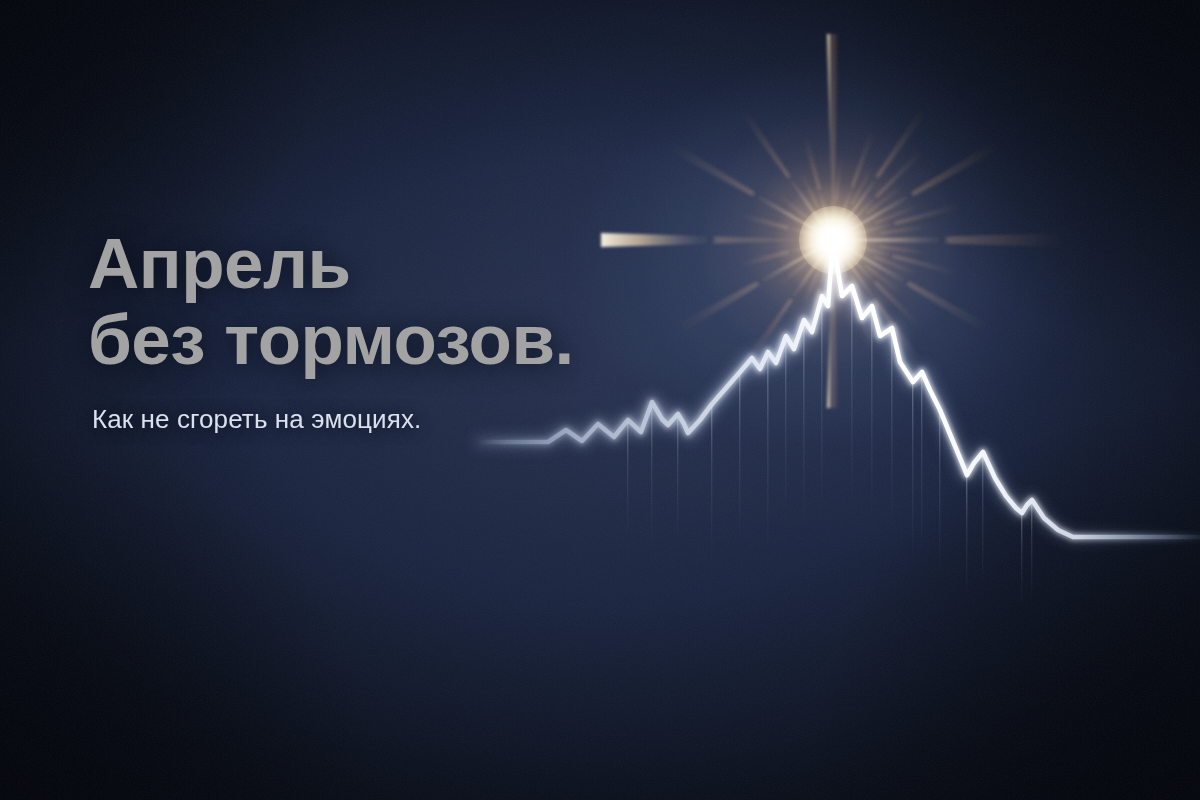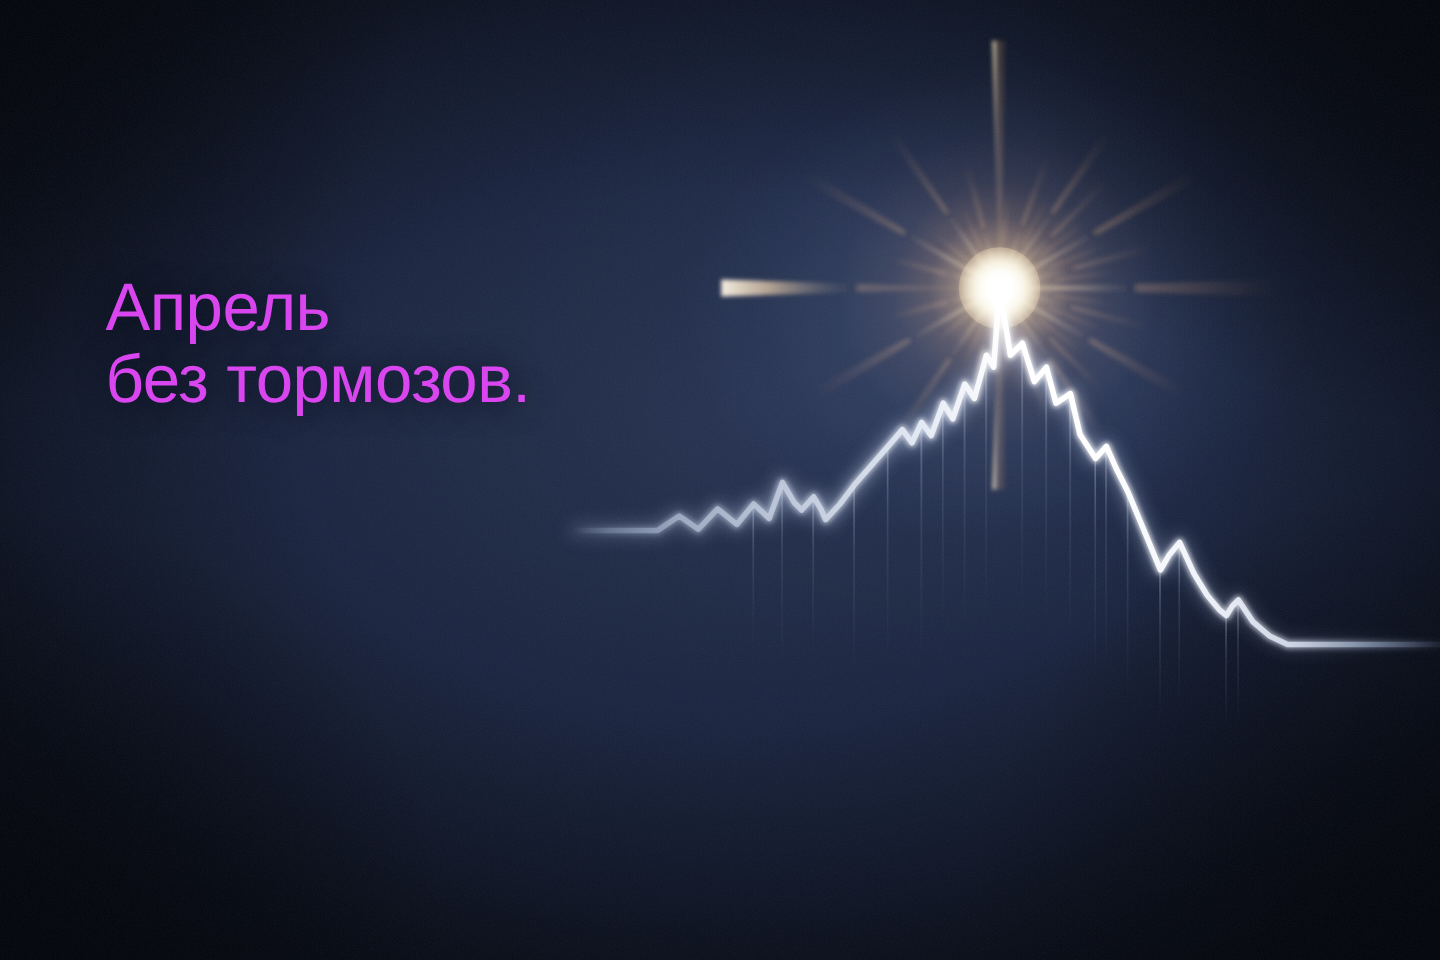--- a/index.html
+++ b/index.html
@@ -117,23 +117,23 @@
 
   
   .copy {
     position: absolute;
     left: 88px;
     top: 226px;
     width: 620px;
   }
   .headline {
     margin: 0;
-    color: #d946ef;
-    font-size: 56px;
-    font-weight: normal;
+    color: #a3a3a3;
+    font-size: 71px;
+    font-weight: bold;
     line-height: 1.07;
     letter-spacing: -0.5px;
     text-shadow: 0 2px 26px rgba(6,10,22,0.75);
     white-space: pre-line;
   }
   .subhead {
     margin: 26px 0 0 4px;
     color: #d9e0ee;
     font-size: 26px;
     font-weight: normal;
@@ -356,15 +356,16 @@
         </g>
       </g>
     </svg>
     <div class="burst-halo"></div>
     <div class="burst-core"></div>
   </div>
 
   <div class="copy">
     <h1 class="headline">Апрель
 без тормозов.</h1>
+    <p class="subhead">Как не сгореть на эмоциях.</p>
   </div>
 
 </div>
 
 </body></html>

